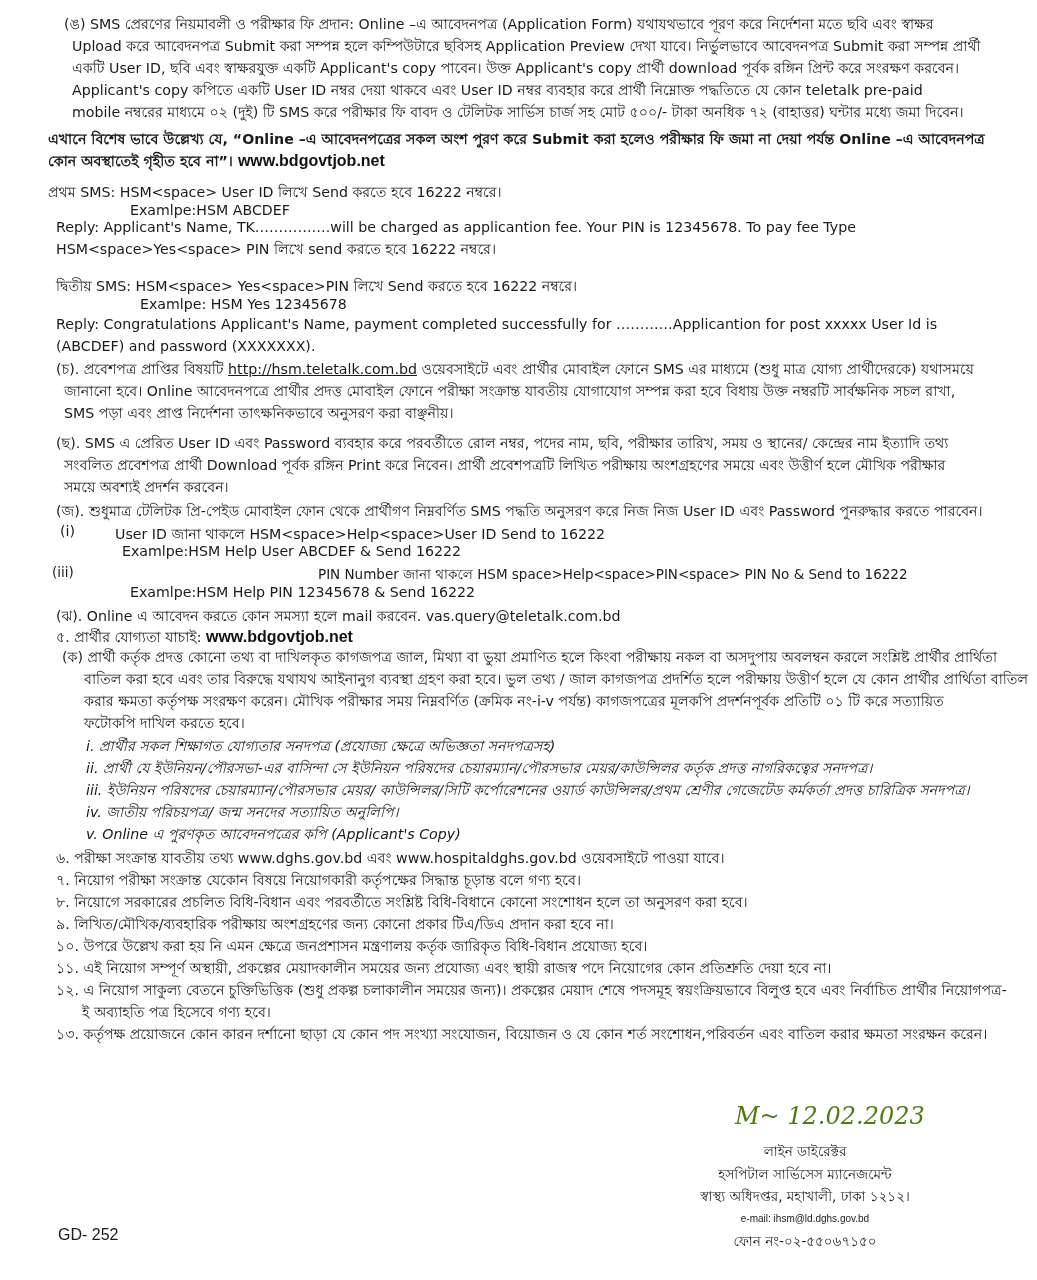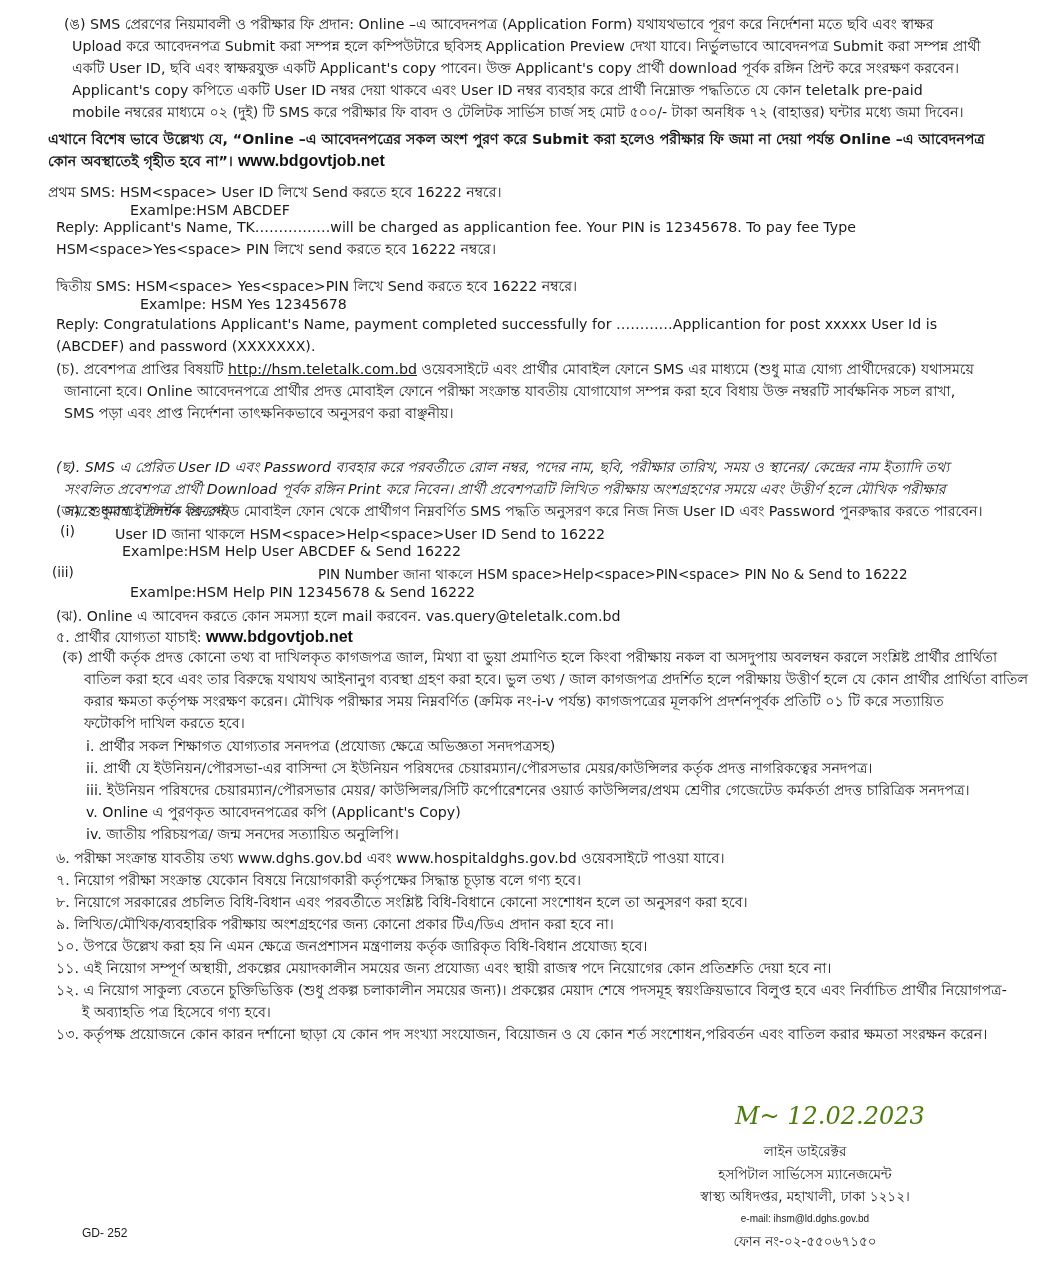--- a/index.html
+++ b/index.html
@@ -16,21 +16,21 @@
   .u { text-decoration: underline; }
   .sans { font-family: "Liberation Sans", sans-serif; }
   .web { font-family: "Liberation Sans", sans-serif; font-weight: bold; font-size: 16px; color: #111; }
   .small { font-size: 13.5px; }
   .sig-scribble {
     position: absolute; left: 735px; top: 1102px; width: 215px; height: 40px;
     font-family: "DejaVu Serif", serif; font-style: italic; font-size: 24px; color: #4d7c0f;
   }
   .sig-block { position: absolute; left: 640px; top: 1140px; width: 330px; text-align: center; font-size: 13.5px; line-height: 22.5px; }
   .sig-block .ln { display: block; white-space: nowrap; }
-  .code-mark { position: absolute; left: 58px; top: 1226px; font-family: "Liberation Sans", sans-serif; font-size: 12px; margin-left: 24px; }
+  .code-mark { position: absolute; left: 58px; top: 1226px; font-family: "Liberation Sans", sans-serif; font-size: 16px; }
 </style>
 </head>
 <body>
 
 <div class="page">
 
   <div class="para" style="left:64px; top:13px;">
     <span class="ln">(ঙ) SMS প্রেরণের নিয়মাবলী ও পরীক্ষার ফি প্রদান: Online –এ আবেদনপত্র (Application Form) যথাযথভাবে পূরণ করে নির্দেশনা মতে ছবি এবং স্বাক্ষর</span>
     <span class="ln" style="padding-left:8px">Upload করে আবেদনপত্র Submit করা সম্পন্ন হলে কম্পিউটারে ছবিসহ Application Preview দেখা যাবে। নির্ভুলভাবে আবেদনপত্র Submit করা সম্পন্ন প্রার্থী</span>
     <span class="ln" style="padding-left:8px">একটি User ID, ছবি এবং স্বাক্ষরযুক্ত একটি Applicant's copy পাবেন। উক্ত Applicant's copy প্রার্থী download পূর্বক রঙ্গিন প্রিন্ট করে সংরক্ষণ করবেন।</span>
@@ -61,21 +61,21 @@
   </div>
 
   <div class="para" style="left:56px; top:358px;">
     <span class="ln">
       <span>(চ). প্রবেশপত্র প্রাপ্তির বিষয়টি </span><span class="u">http://hsm.teletalk.com.bd</span><span> ওয়েবসাইটে এবং প্রার্থীর মোবাইল ফোনে SMS এর মাধ্যমে (শুধু মাত্র যোগ্য প্রার্থীদেরকে) যথাসময়ে</span>
     </span>
     <span class="ln" style="padding-left:8px">জানানো হবে। Online আবেদনপত্রে প্রার্থীর প্রদত্ত মোবাইল ফোনে পরীক্ষা সংক্রান্ত যাবতীয় যোগাযোগ সম্পন্ন করা হবে বিধায় উক্ত নম্বরটি সার্বক্ষনিক সচল রাখা,</span>
     <span class="ln" style="padding-left:8px">SMS পড়া এবং প্রাপ্ত নির্দেশনা তাৎক্ষনিকভাবে অনুসরণ করা বাঞ্ছনীয়।</span>
   </div>
 
-  <div class="para" style="left:56px; top:456px;font-style:italic;">
+  <div class="para" style="left:56px; top:432px;">
     <span class="ln">(ছ). SMS এ প্রেরিত User ID এবং Password ব্যবহার করে পরবর্তীতে রোল নম্বর, পদের নাম, ছবি, পরীক্ষার তারিখ, সময় ও স্থানের/ কেন্দ্রের নাম ইত্যাদি তথ্য</span>
     <span class="ln" style="padding-left:8px">সংবলিত প্রবেশপত্র প্রার্থী Download পূর্বক রঙ্গিন Print করে নিবেন। প্রার্থী প্রবেশপত্রটি লিখিত পরীক্ষায় অংশগ্রহণের সময়ে এবং উত্তীর্ণ হলে মৌখিক পরীক্ষার</span>
     <span class="ln" style="padding-left:8px">সময়ে অবশ্যই প্রদর্শন করবেন।</span>
   </div>
 
   <div class="abs" style="left:56px; top:500px;">(জ). শুধুমাত্র টেলিটক প্রি-পেইড মোবাইল ফোন থেকে প্রার্থীগণ নিম্নবর্ণিত SMS পদ্ধতি অনুসরণ করে নিজ নিজ User ID এবং Password পুনরুদ্ধার করতে পারবেন।</div>
   <div class="abs" style="left:60px; top:523px;">(i)</div>
   <div class="abs" style="left:115px; top:523px;">User ID জানা থাকলে HSM&lt;space&gt;Help&lt;space&gt;User ID Send to 16222</div>
   <div class="abs" style="left:122px; top:543px;">Examlpe:HSM Help User ABCDEF &amp; Send 16222</div>
   <div class="abs small" style="left:52px; top:564px;">(iii)</div>
@@ -88,26 +88,26 @@
     <span class="web">www.bdgovtjob.net</span>
   </div>
 
   <div class="para" style="left:62px; top:646px;">
     <span class="ln">(ক) প্রার্থী কর্তৃক প্রদত্ত কোনো তথ্য বা দাখিলকৃত কাগজপত্র জাল, মিথ্যা বা ভুয়া প্রমাণিত হলে কিংবা পরীক্ষায় নকল বা অসদুপায় অবলম্বন করলে সংশ্লিষ্ট প্রার্থীর প্রার্থিতা</span>
     <span class="ln" style="padding-left:22px">বাতিল করা হবে এবং তার বিরুদ্ধে যথাযথ আইনানুগ ব্যবস্থা গ্রহণ করা হবে। ভুল তথ্য / জাল কাগজপত্র প্রদর্শিত হলে পরীক্ষায় উত্তীর্ণ হলে যে কোন প্রার্থীর প্রার্থিতা বাতিল</span>
     <span class="ln" style="padding-left:22px">করার ক্ষমতা কর্তৃপক্ষ সংরক্ষণ করেন। মৌখিক পরীক্ষার সময় নিম্নবর্ণিত (ক্রমিক নং-i-v পর্যন্ত) কাগজপত্রের মূলকপি প্রদর্শনপূর্বক প্রতিটি ০১ টি করে সত্যায়িত</span>
     <span class="ln" style="padding-left:22px">ফটোকপি দাখিল করতে হবে।</span>
   </div>
 
-  <div class="para" style="left:86px; top:735px;">
+  <div class="para" style="left:86px; top:735px;font-style:italic;">
     <span class="ln"><span>i.</span> <span>প্রার্থীর সকল শিক্ষাগত যোগ্যতার সনদপত্র (প্রযোজ্য ক্ষেত্রে অভিজ্ঞতা সনদপত্রসহ)</span></span>
     <span class="ln"><span>ii.</span> <span>প্রার্থী যে ইউনিয়ন/পৌরসভা-এর বাসিন্দা সে ইউনিয়ন পরিষদের চেয়ারম্যান/পৌরসভার মেয়র/কাউন্সিলর কর্তৃক প্রদত্ত নাগরিকত্বের সনদপত্র।</span></span>
     <span class="ln"><span>iii.</span> <span>ইউনিয়ন পরিষদের চেয়ারম্যান/পৌরসভার মেয়র/ কাউন্সিলর/সিটি কর্পোরেশনের ওয়ার্ড কাউন্সিলর/প্রথম শ্রেণীর গেজেটেড কর্মকর্তা প্রদত্ত চারিত্রিক সনদপত্র।</span></span>
+    <span class="ln"><span>iv.</span> <span>জাতীয় পরিচয়পত্র/ জন্ম সনদের সত্যায়িত অনুলিপি।</span></span>
     <span class="ln"><span>v.</span> <span>Online এ পুরণকৃত আবেদনপত্রের কপি (Applicant's Copy)</span></span>
-    <span class="ln"><span>iv.</span> <span>জাতীয় পরিচয়পত্র/ জন্ম সনদের সত্যায়িত অনুলিপি।</span></span>
   </div>
 
   <div class="para" style="left:56px; top:847px;">
     <span class="ln"><span>৬.</span> <span>পরীক্ষা সংক্রান্ত যাবতীয় তথ্য www.dghs.gov.bd এবং www.hospitaldghs.gov.bd ওয়েবসাইটে পাওয়া যাবে।</span></span>
     <span class="ln"><span>৭.</span> <span>নিয়োগ পরীক্ষা সংক্রান্ত যেকোন বিষয়ে নিয়োগকারী কর্তৃপক্ষের সিদ্ধান্ত চূড়ান্ত বলে গণ্য হবে।</span></span>
     <span class="ln"><span>৮.</span> <span>নিয়োগে সরকারের প্রচলিত বিধি-বিধান এবং পরবর্তীতে সংশ্লিষ্ট বিধি-বিধানে কোনো সংশোধন হলে তা অনুসরণ করা হবে।</span></span>
     <span class="ln"><span>৯.</span> <span>লিখিত/মৌখিক/ব্যবহারিক পরীক্ষায় অংশগ্রহণের জন্য কোনো প্রকার টিএ/ডিএ প্রদান করা হবে না।</span></span>
     <span class="ln"><span>১০.</span> <span>উপরে উল্লেখ করা হয় নি এমন ক্ষেত্রে জনপ্রশাসন মন্ত্রণালয় কর্তৃক জারিকৃত বিধি-বিধান প্রযোজ্য হবে।</span></span>
     <span class="ln"><span>১১.</span> <span>এই নিয়োগ সম্পূর্ণ অস্থায়ী, প্রকল্পের মেয়াদকালীন সময়ের জন্য প্রযোজ্য এবং স্থায়ী রাজস্ব পদে নিয়োগের কোন প্রতিশ্রুতি দেয়া হবে না।</span></span>
     <span class="ln"><span>১২.</span> <span>এ নিয়োগ সাকুল্য বেতনে চুক্তিভিত্তিক (শুধু প্রকল্প চলাকালীন সময়ের জন্য)। প্রকল্পের মেয়াদ শেষে পদসমূহ স্বয়ংক্রিয়ভাবে বিলুপ্ত হবে এবং নির্বাচিত প্রার্থীর নিয়োগপত্র-</span></span>

